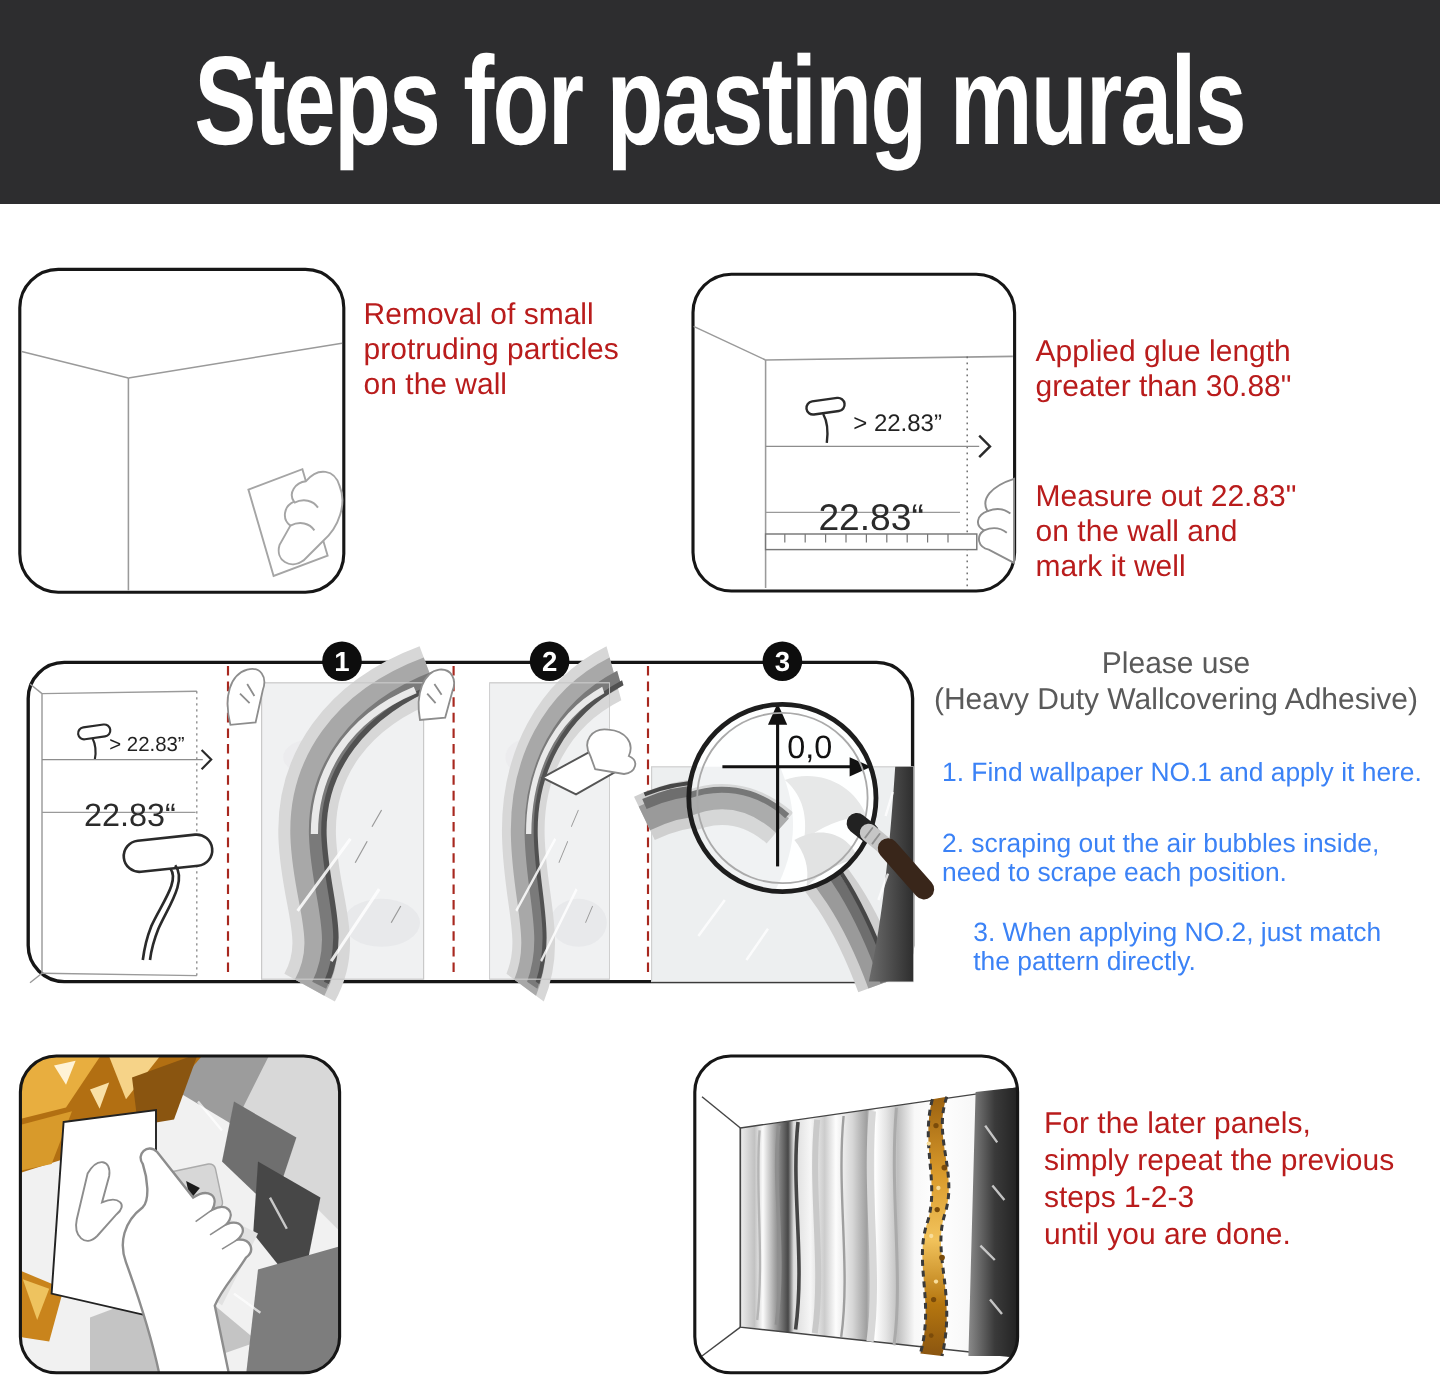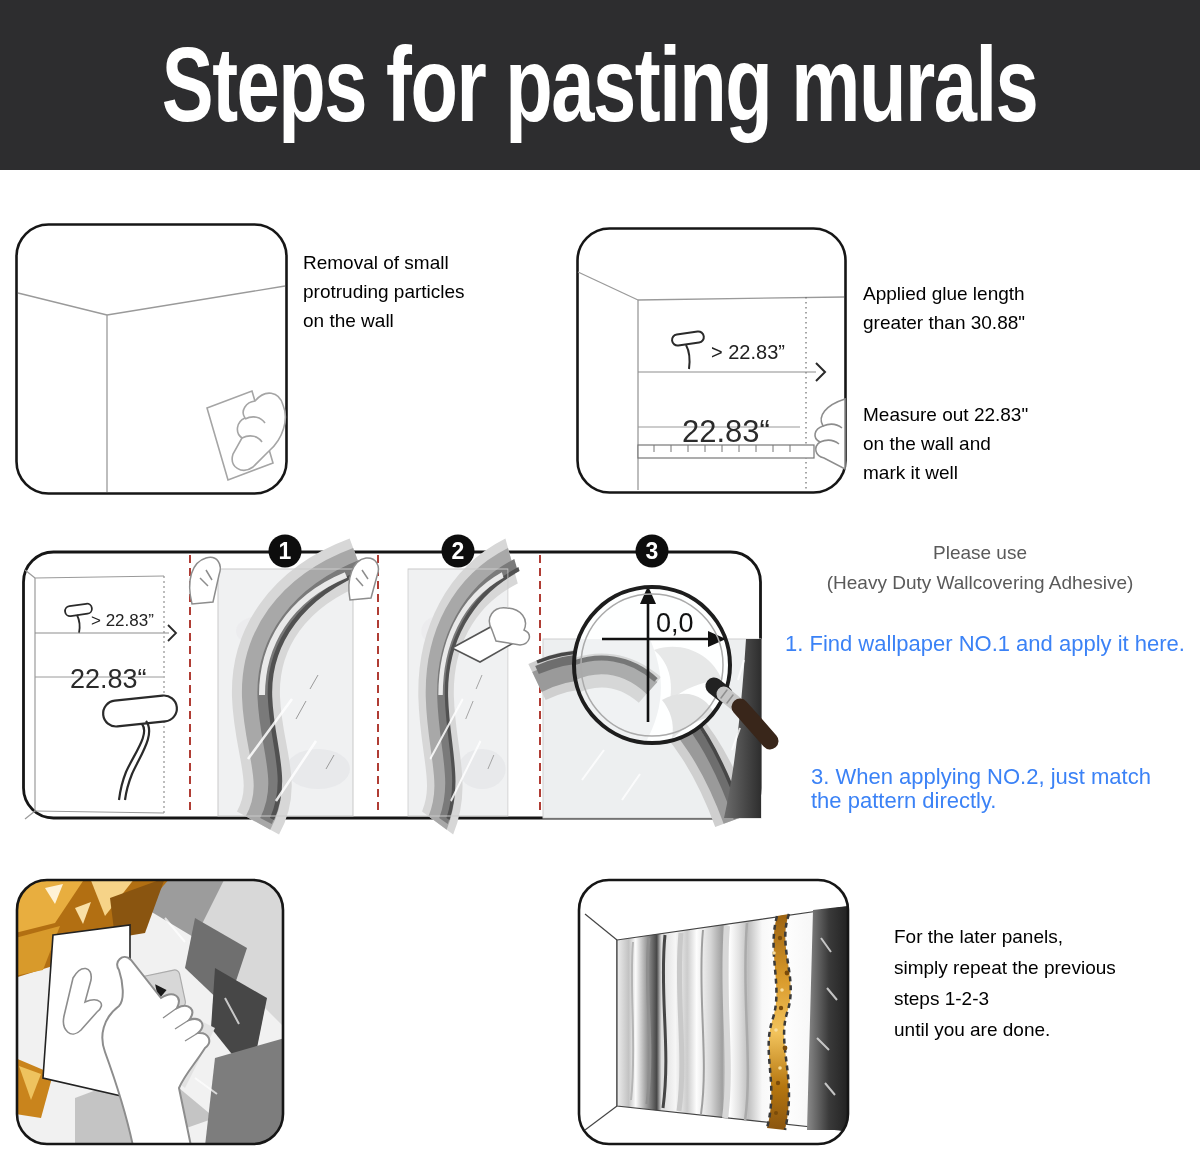--- a/index.html
+++ b/index.html
@@ -4,23 +4,23 @@
 <style>
   html,body{margin:0;padding:0;background:#ffffff;}
   #page{position:relative;width:1200px;height:1152px;background:#ffffff;overflow:hidden;
         font-family:"Liberation Sans",sans-serif;}
   
   #banner{position:absolute;left:0;top:0;width:1200px;height:170px;background:#2d2d2f;
           display:flex;align-items:center;justify-content:center;}
   #banner .t{color:#ffffff;font-weight:700;font-size:105px;letter-spacing:-2px;
              display:inline-block;transform:scaleX(.74);white-space:nowrap;}
   
-  .cap{position:absolute;color:#000000;font-size:19px;line-height:29px;white-space:pre-line;}
-  .cap.lh31{line-height:31px;margin-left:24px;}
-  .head{position:absolute;color:#5a5a5a;font-size:19px;line-height:30px;text-align:center;white-space:nowrap;}
+  .cap{position:absolute;color:#b91c1c;font-size:25px;line-height:29px;white-space:pre-line;}
+  .cap.lh31{line-height:31px;}
+  .head{position:absolute;color:#5a5a5a;font-size:25px;line-height:30px;text-align:center;white-space:nowrap;}
   .item{position:absolute;color:#3b82f6;font-size:22px;line-height:24px;white-space:pre-line;}
   svg{position:absolute;overflow:visible;}
   svg text{font-family:"Liberation Sans",sans-serif;}
 </style>
 </head>
 <body>
 
 <div id="page">
 
   <div id="banner">
@@ -204,20 +204,22 @@
       <circle cx="436" cy="21" r="16.5" fill="#0d0d0d"></circle>
       <text x="436" y="29">2</text>
       <circle cx="630" cy="21" r="16.5" fill="#0d0d0d"></circle>
       <text x="630" y="29">3</text>
     </g>
   </svg>
 
   <div class="head" style="left:770px;top:538px;width:420px">Please use</div>
   <div class="head" style="left:770px;top:568px;width:420px">(Heavy Duty Wallcovering Adhesive)</div>
   <div class="item" style="left:785px;top:632px">1. Find wallpaper NO.1 and apply it here.</div>
+  <div class="item" style="left:785px;top:691px">2. scraping out the air bubbles inside,
+need to scrape each position.</div>
   <div class="item" style="left:811px;top:765px">3. When applying NO.2, just match
 the pattern directly.</div>
 
   <svg style="left:15px;top:878px" width="270" height="268" viewBox="0 0 270 268">
     <defs>
         <clipPath id="blClip">
           <rect x="2" y="2" width="266" height="264" rx="30"></rect>
         </clipPath>
       </defs>
     <g clip-path="url(#blClip)">

